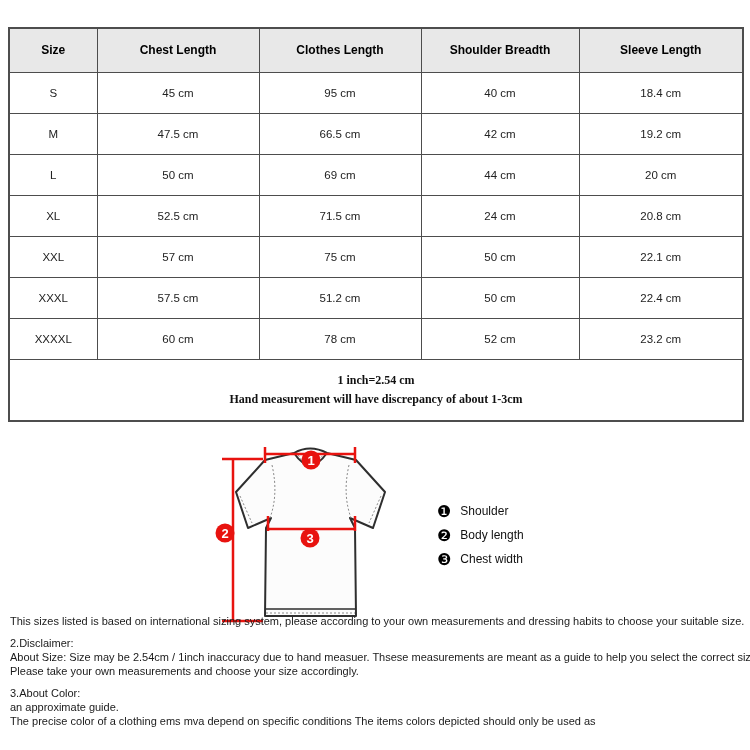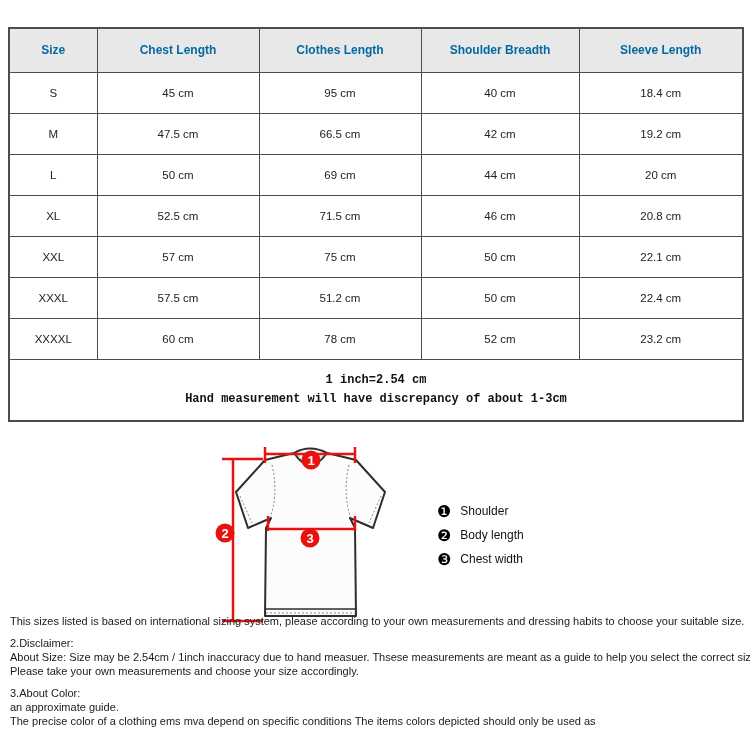--- a/index.html
+++ b/index.html
@@ -8,24 +8,24 @@
   .page { position:relative; width:750px; height:750px; overflow:hidden; background:#fff; }
 
   
   .size-table { position:absolute; left:8px; top:27px; width:734px;
     border-collapse:collapse; table-layout:fixed; }
   .size-table col.c0{width:88px} .size-table col.c1{width:162px}
   .size-table col.c2{width:162px} .size-table col.c3{width:158px}
   .size-table col.c4{width:164px}
   .size-table th, .size-table td { border:1px solid #4d4d4d; text-align:center; vertical-align:middle; }
   .size-table { border:2px solid #4d4d4d; }
-  .size-table th { height:44px; background:#e8e8e8; font-size:12px; font-weight:bold; color:#0369a1; }
+  .size-table th { height:44px; background:#e8e8e8; font-size:12px; font-weight:bold; color:#000000; }
   .size-table td { height:41px; font-size:11.5px; color:#222; }
   .note-cell { height:62px !important; }
-  .note-cell .mono { font-family:Liberation Mono, monospace;
+  .note-cell .mono { font-family:Liberation Serif, serif;
     font-weight:bold; font-size:12px; line-height:19px; color:#111; }
 
   
   .diagram { position:absolute; left:165px; top:432px; width:300px; height:200px; }
   .legend { position:absolute; left:437px; top:503px; display:flex; flex-direction:column; gap:7px; }
   .legend-item { display:flex; align-items:center; gap:9px; }
   .legend-bullet { font-size:16px; line-height:17px; color:#000; }
   .legend-label { font-size:12px; line-height:17px; color:#111; }
 
   
@@ -73,21 +73,21 @@
       <td>L</td>
       <td>50 cm</td>
       <td>69 cm</td>
       <td>44 cm</td>
       <td>20 cm</td>
     </tr>
     <tr>
       <td>XL</td>
       <td>52.5 cm</td>
       <td>71.5 cm</td>
-      <td>46 cm</td>
+      <td>24 cm</td>
       <td>20.8 cm</td>
     </tr>
     <tr>
       <td>XXL</td>
       <td>57 cm</td>
       <td>75 cm</td>
       <td>50 cm</td>
       <td>22.1 cm</td>
     </tr>
     <tr>

